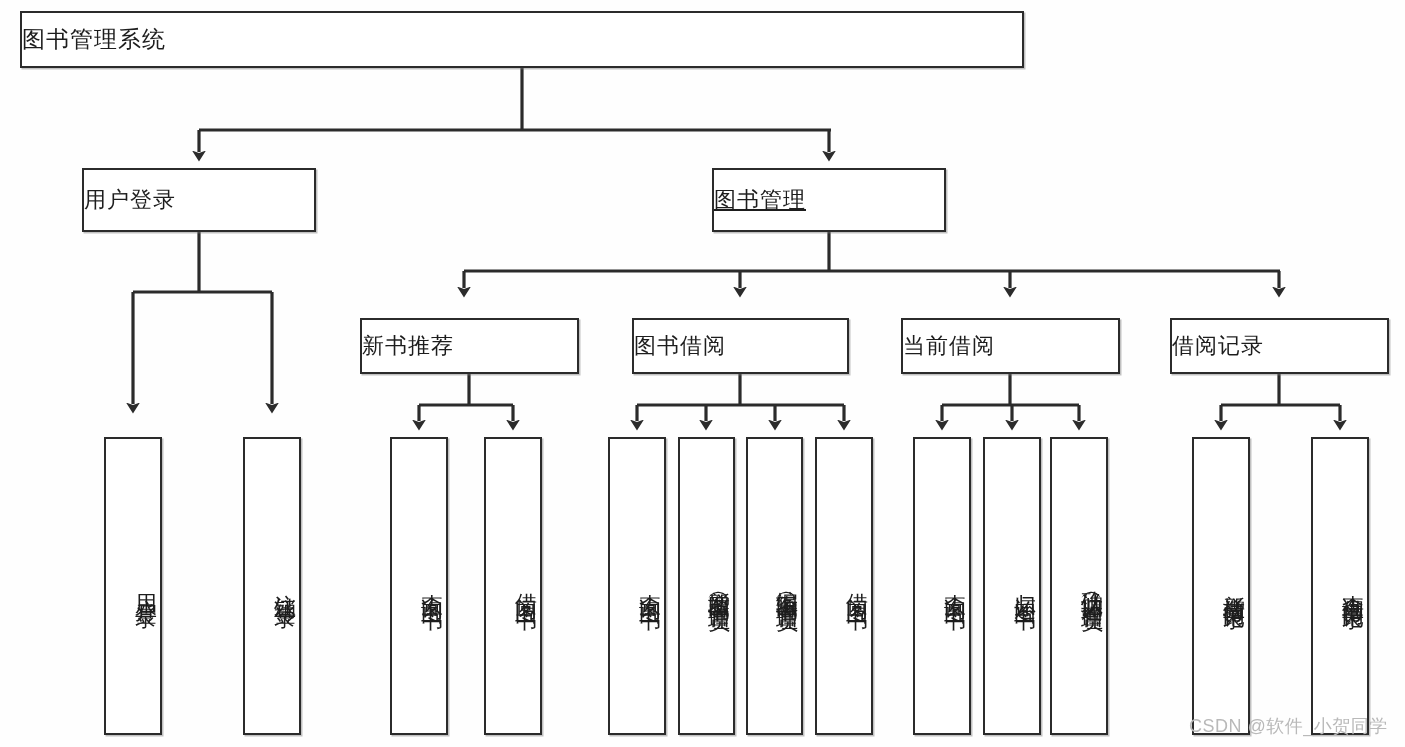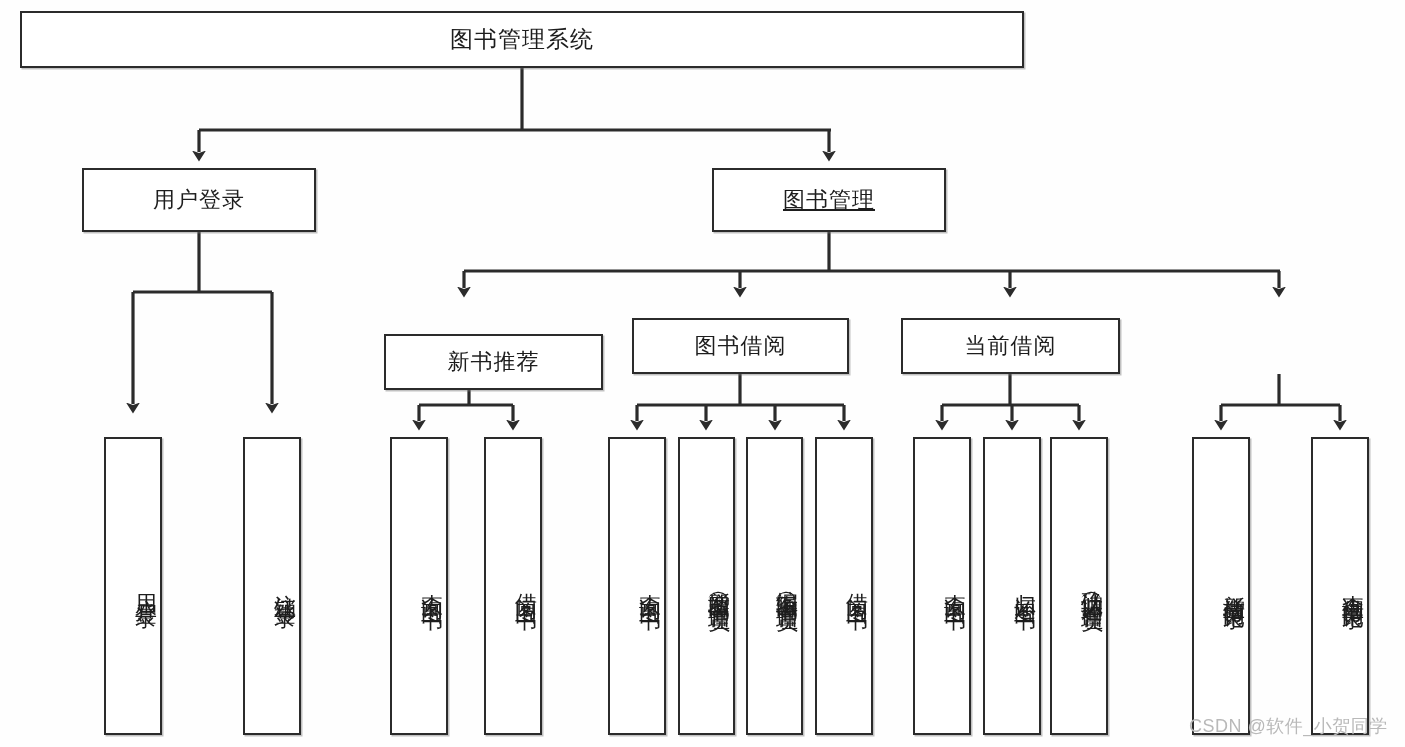--- a/index.html
+++ b/index.html
@@ -25,21 +25,21 @@
     height: 747px;
     pointer-events: none;
   }
   .node {
     position: absolute;
     box-sizing: border-box;
     background: #ffffff;
     border: 2.5px solid #2b2b2b;
     display: flex;
     align-items: center;
-    justify-content: center;
+    justify-content: flex-start;
     color: #1d1d1d;
     box-shadow: 1.5px 1.5px 0 rgba(120,120,120,0.45);
   }
   .node.horiz {
     font-size: 22px;
     letter-spacing: 1px;
     line-height: 1.2;
   }
   .node.root {
     font-size: 23px;
@@ -131,29 +131,32 @@
     <span class="lbl">图书管理系统</span>
   </div>
 
   <div class="node horiz" style="left:82px; top:168px; width:234px; height:64px;">
     <span class="lbl">用户登录</span>
   </div>
   <div class="node horiz" style="left:712px; top:168px; width:234px; height:64px;text-decoration:underline;">
     <span class="lbl">图书管理</span>
   </div>
 
-  <div class="node horiz" style="left:360px; top:334px; width:219px; height:56px;margin-left:24px;">
+  <div class="node horiz" style="left:360px; top:318px; width:219px; height:56px;">
     <span class="lbl">新书推荐</span>
   </div>
   <div class="node horiz" style="left:632px; top:318px; width:217px; height:56px;">
     <span class="lbl">图书借阅</span>
   </div>
   <div class="node horiz" style="left:901px; top:318px; width:219px; height:56px;">
     <span class="lbl">当前借阅</span>
   </div>
+  <div class="node horiz" style="left:1170px; top:318px; width:219px; height:56px;">
+    <span class="lbl">借阅记录</span>
+  </div>
 
   <div class="node vert" style="left:104px; top:437px; width:58px; height:298px;">
     <span class="lbl">用户登录</span>
   </div>
   <div class="node vert" style="left:243px; top:437px; width:58px; height:298px;">
     <span class="lbl">注销登录</span>
   </div>
 
   <div class="node vert" style="left:390px; top:437px; width:58px; height:298px;">
     <span class="lbl">查询图书</span>

